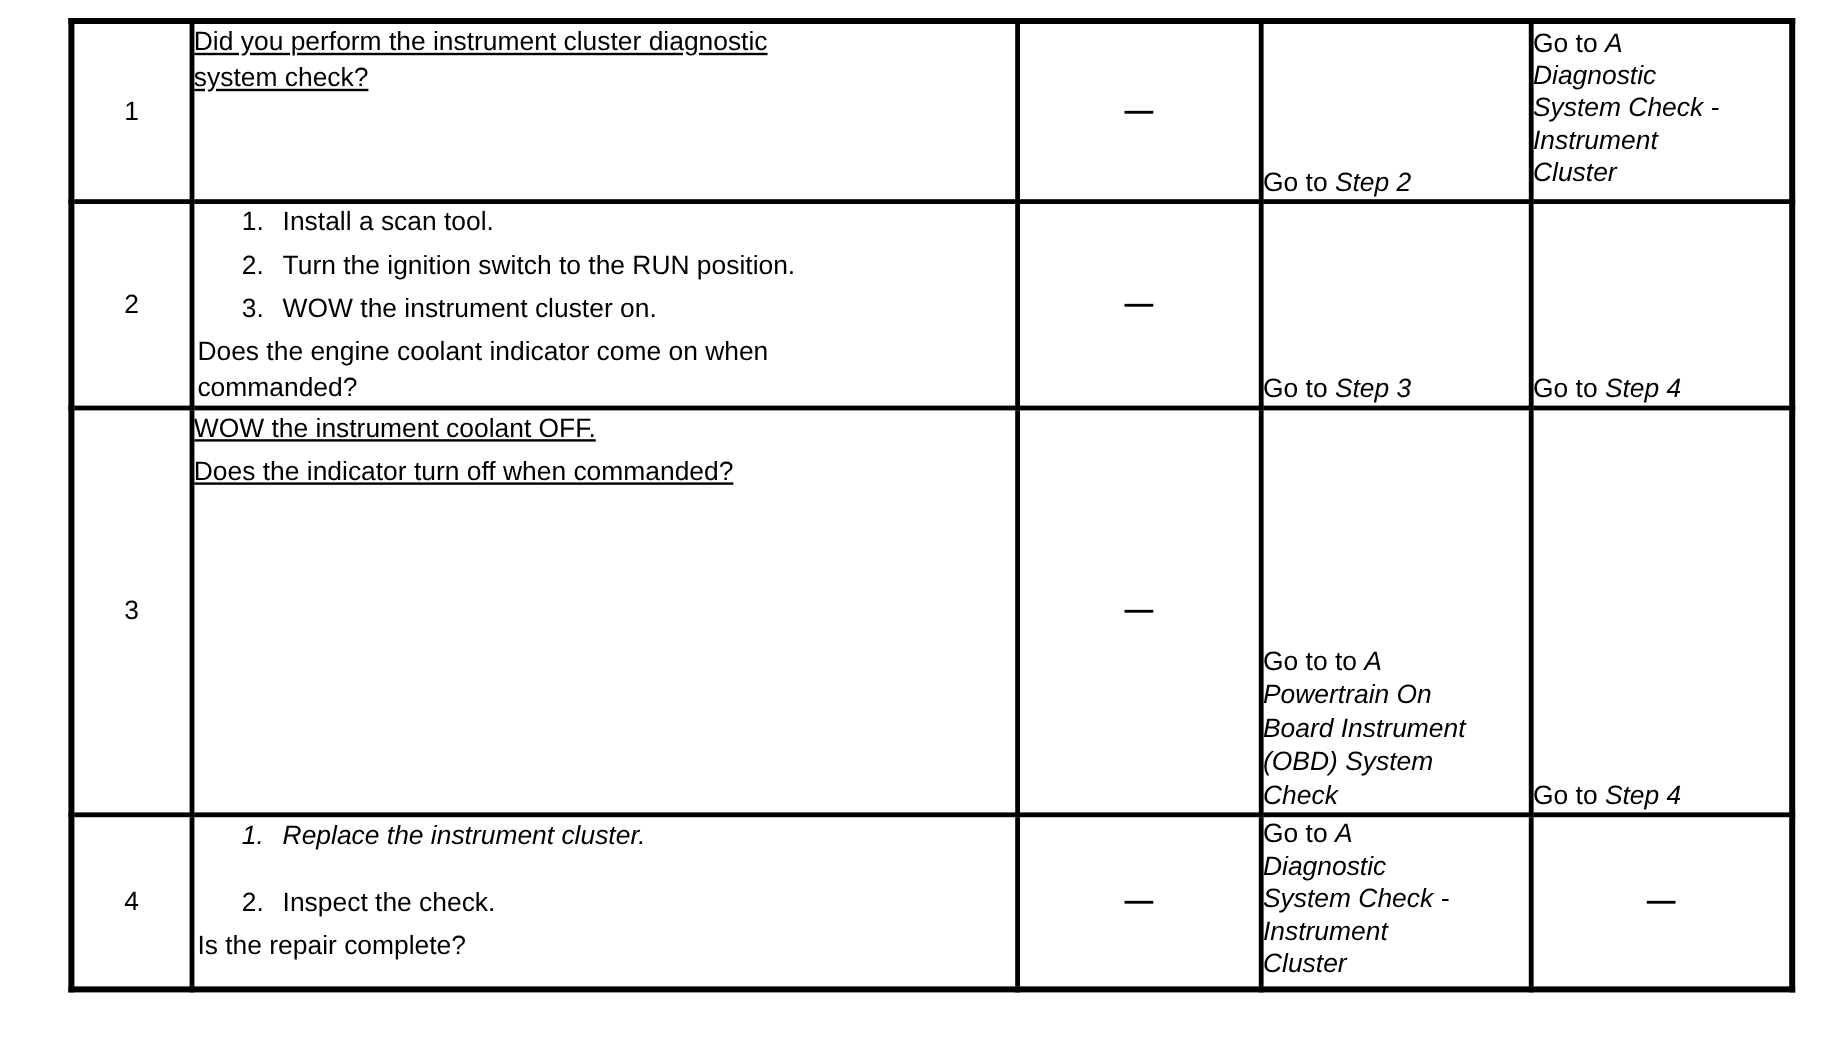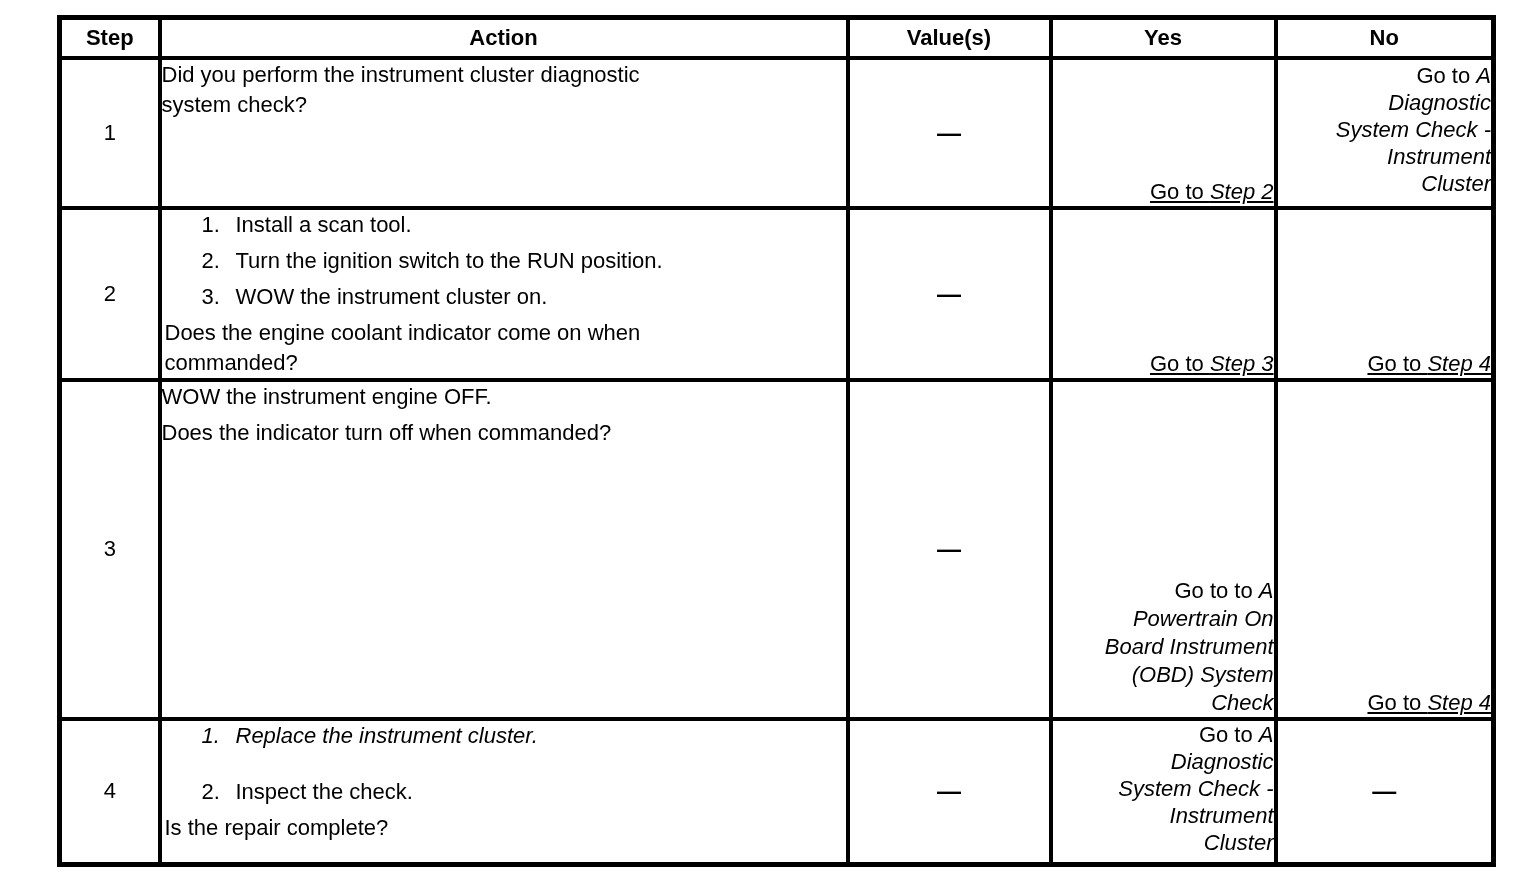--- a/index.html
+++ b/index.html
@@ -52,20 +52,21 @@
     vertical-align: middle;
     font-size: 22px;
   }
   td.action {
     vertical-align: top;
     padding: 6px 12px 6px 14px;
   }
   td.action .para {
     margin: 0 0 6px 0;
     max-width: 540px;
+    text-decoration: underline;
   }
   td.action .li {
     margin: 0 0 6px 40px;
     white-space: nowrap;
   }
   td.action .li .num {
     display: inline-block;
     width: 34px;
   }
   td.action .li.gap { margin-bottom: 26px; font-style: italic; }
@@ -73,52 +74,44 @@
     margin: 6px 0 0 3px;
     max-width: 540px;
   }
   td.value {
     text-align: center;
     vertical-align: middle;
     font-size: 24px;
     font-weight: bold;
   }
   td.goto {
-    text-align: right;
+    text-align: left;
     vertical-align: bottom;
     padding: 6px 8px 8px 8px;
     line-height: 28px;
-    text-decoration: underline;
   }
   td.goto.v-mid { vertical-align: middle; padding-bottom: 6px; line-height: 27px; }
   .lnk { font-style: italic; }
   .wrap160 { display: inline-block; max-width: 160px; }
   .wrap180 { display: inline-block; max-width: 180px; }
   .dash { font-size: 24px; font-weight: bold; }
 </style>
 </head>
 <body>
 
 <div class="page">
   <table class="diag">
     <colgroup>
       <col style="width:100px">
       <col style="width:688px">
       <col style="width:203px">
       <col style="width:225px">
       <col style="width:218px">
     </colgroup>
     <tbody>
-        <tr class="hdr">
-      <th>Step</th>
-      <th>Action</th>
-      <th>Value(s)</th>
-      <th>Yes</th>
-      <th>No</th>
-    </tr>
 
     <tr class="r1">
       <td class="step">1</td>
       <td class="action">
         <p class="para">Did you perform the instrument cluster diagnostic system check?</p>
       </td>
       <td class="value"><span class="dash">—</span></td>
       <td class="goto">
         <span><span>Go to </span><span class="lnk">Step 2</span></span>
       </td>
@@ -140,21 +133,21 @@
         <span><span>Go to </span><span class="lnk">Step 3</span></span>
       </td>
       <td class="goto">
         <span><span>Go to </span><span class="lnk">Step 4</span></span>
       </td>
     </tr>
 
     <tr class="r3">
       <td class="step">3</td>
       <td class="action">
-        <p class="para">WOW the instrument engine OFF.</p>
+        <p class="para">WOW the instrument coolant OFF.</p>
         <p class="para">Does the indicator turn off when commanded?</p>
       </td>
       <td class="value"><span class="dash">—</span></td>
       <td class="goto">
         <span class="wrap180"><span>Go to to </span><span class="lnk">A Powertrain On Board Instrument (OBD) System Check</span></span>
       </td>
       <td class="goto">
         <span><span>Go to </span><span class="lnk">Step 4</span></span>
       </td>
     </tr>

